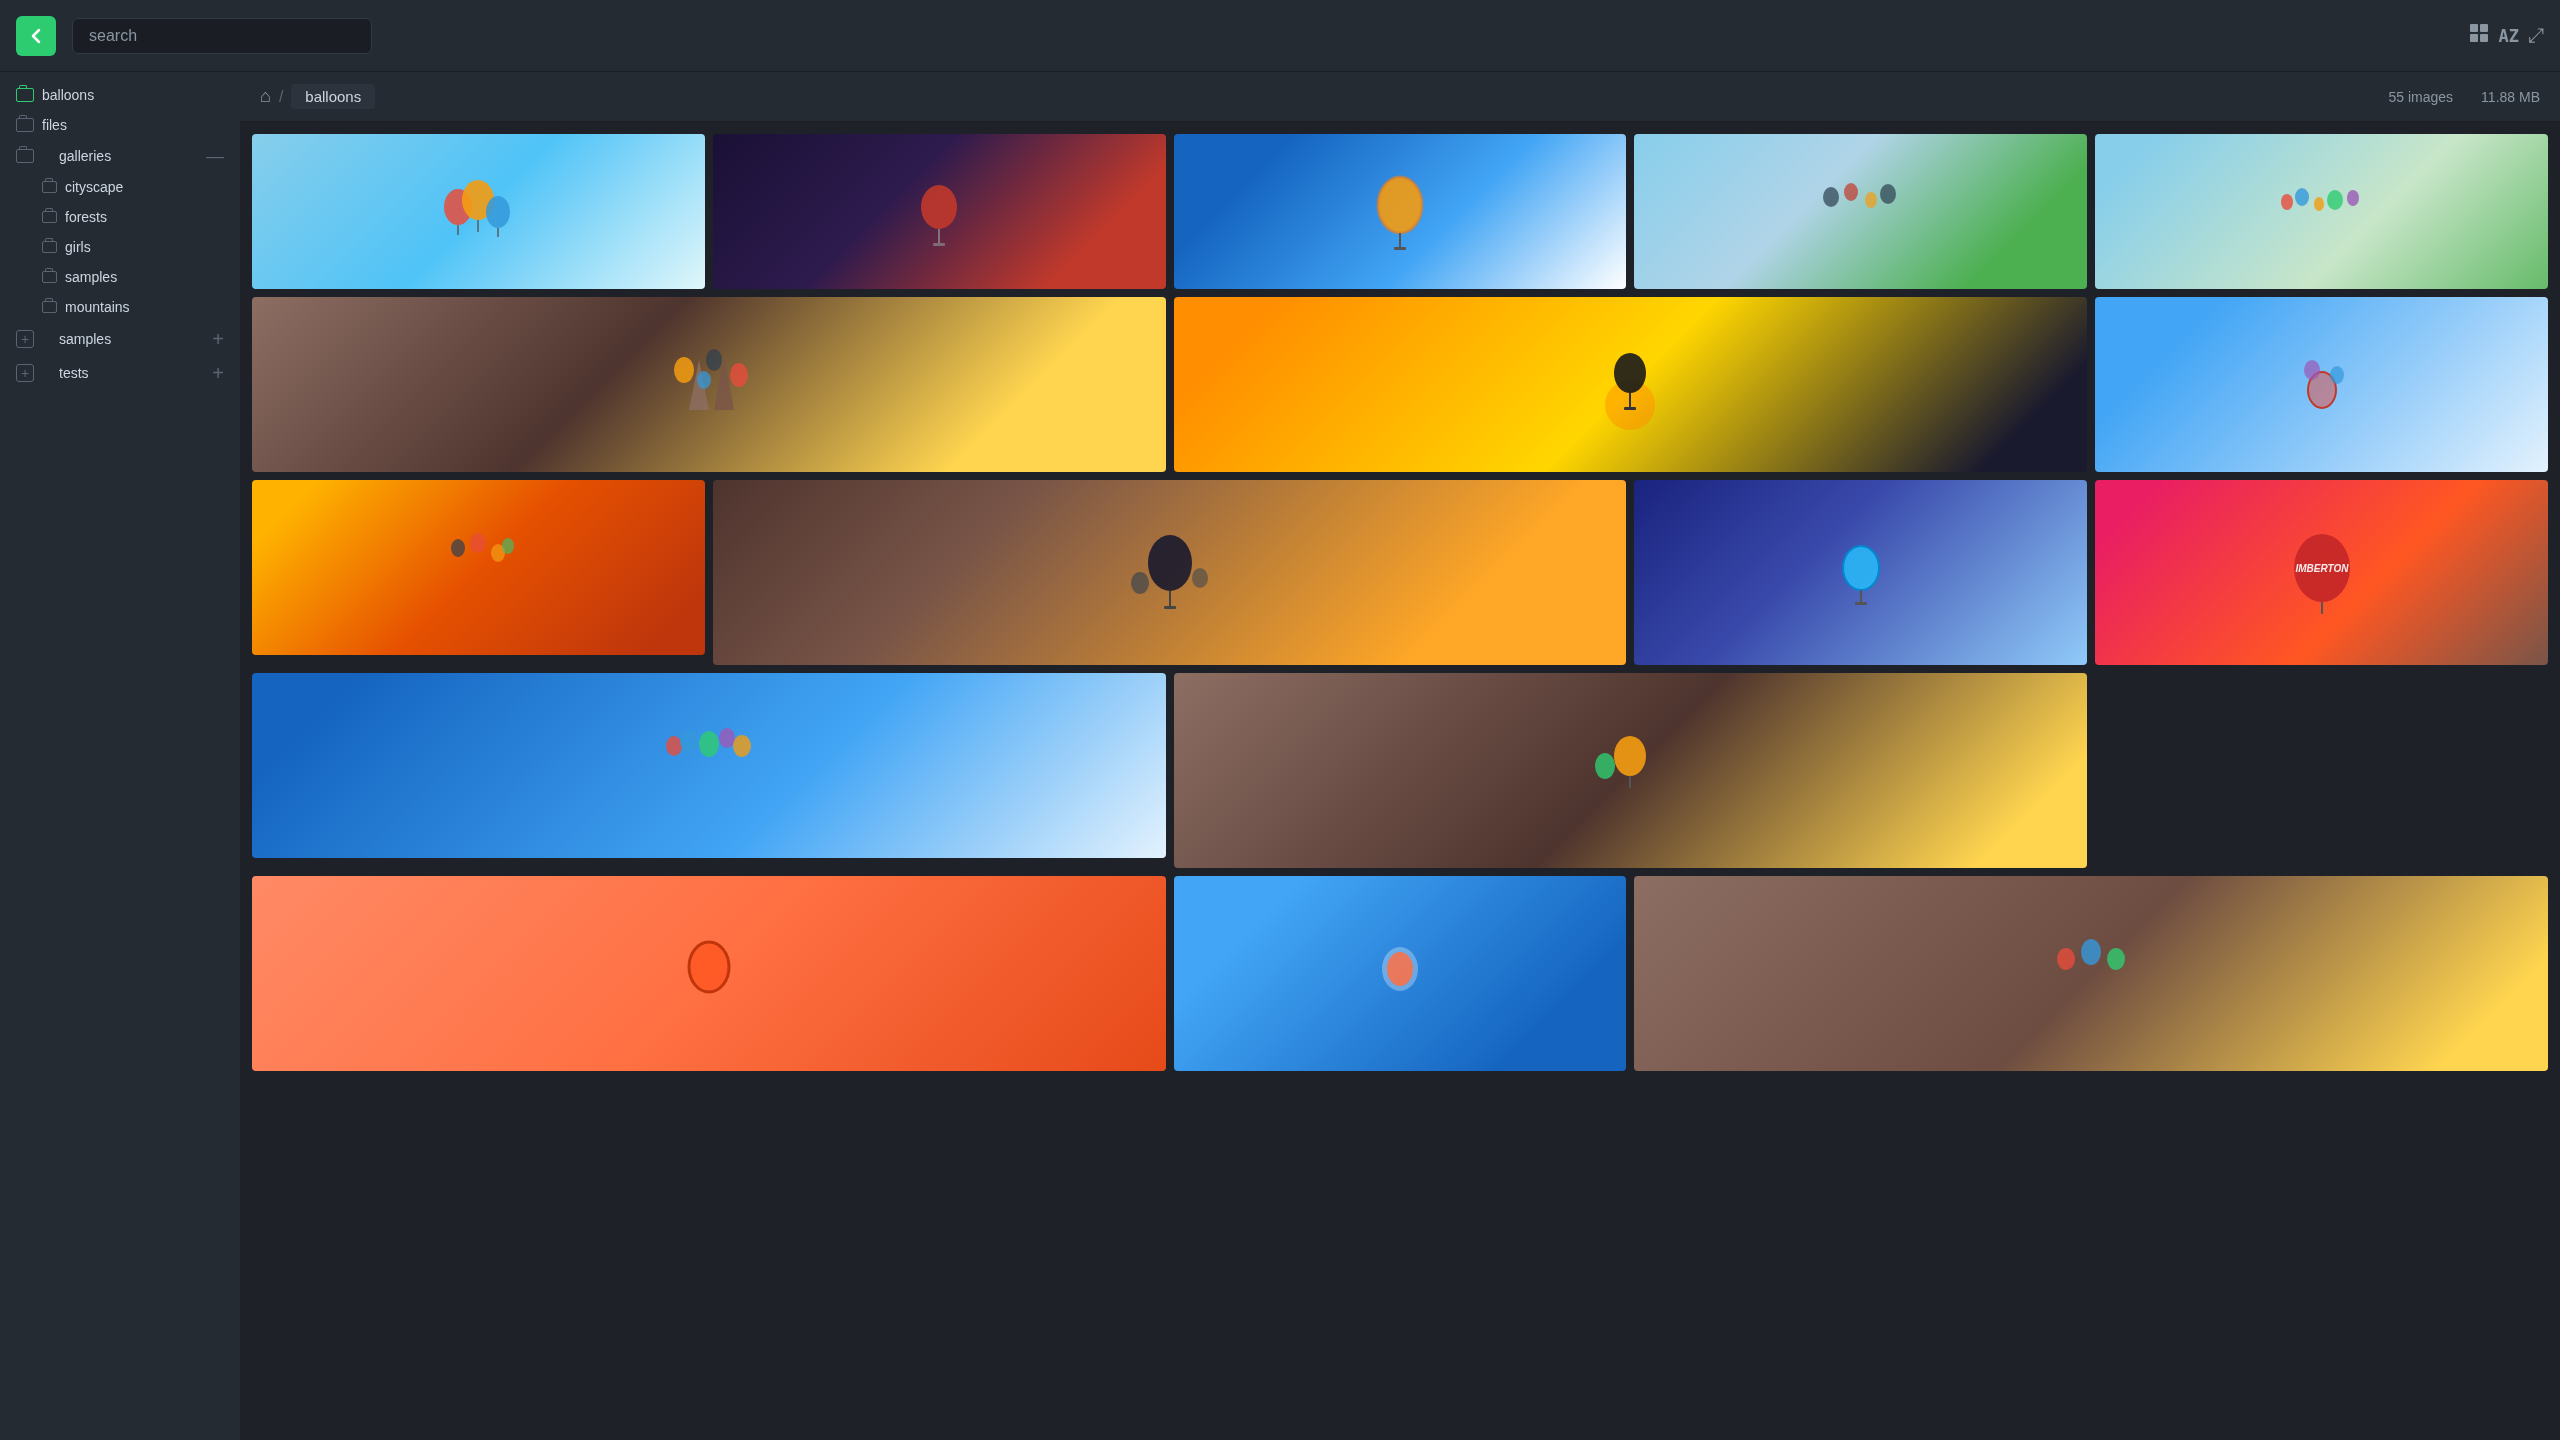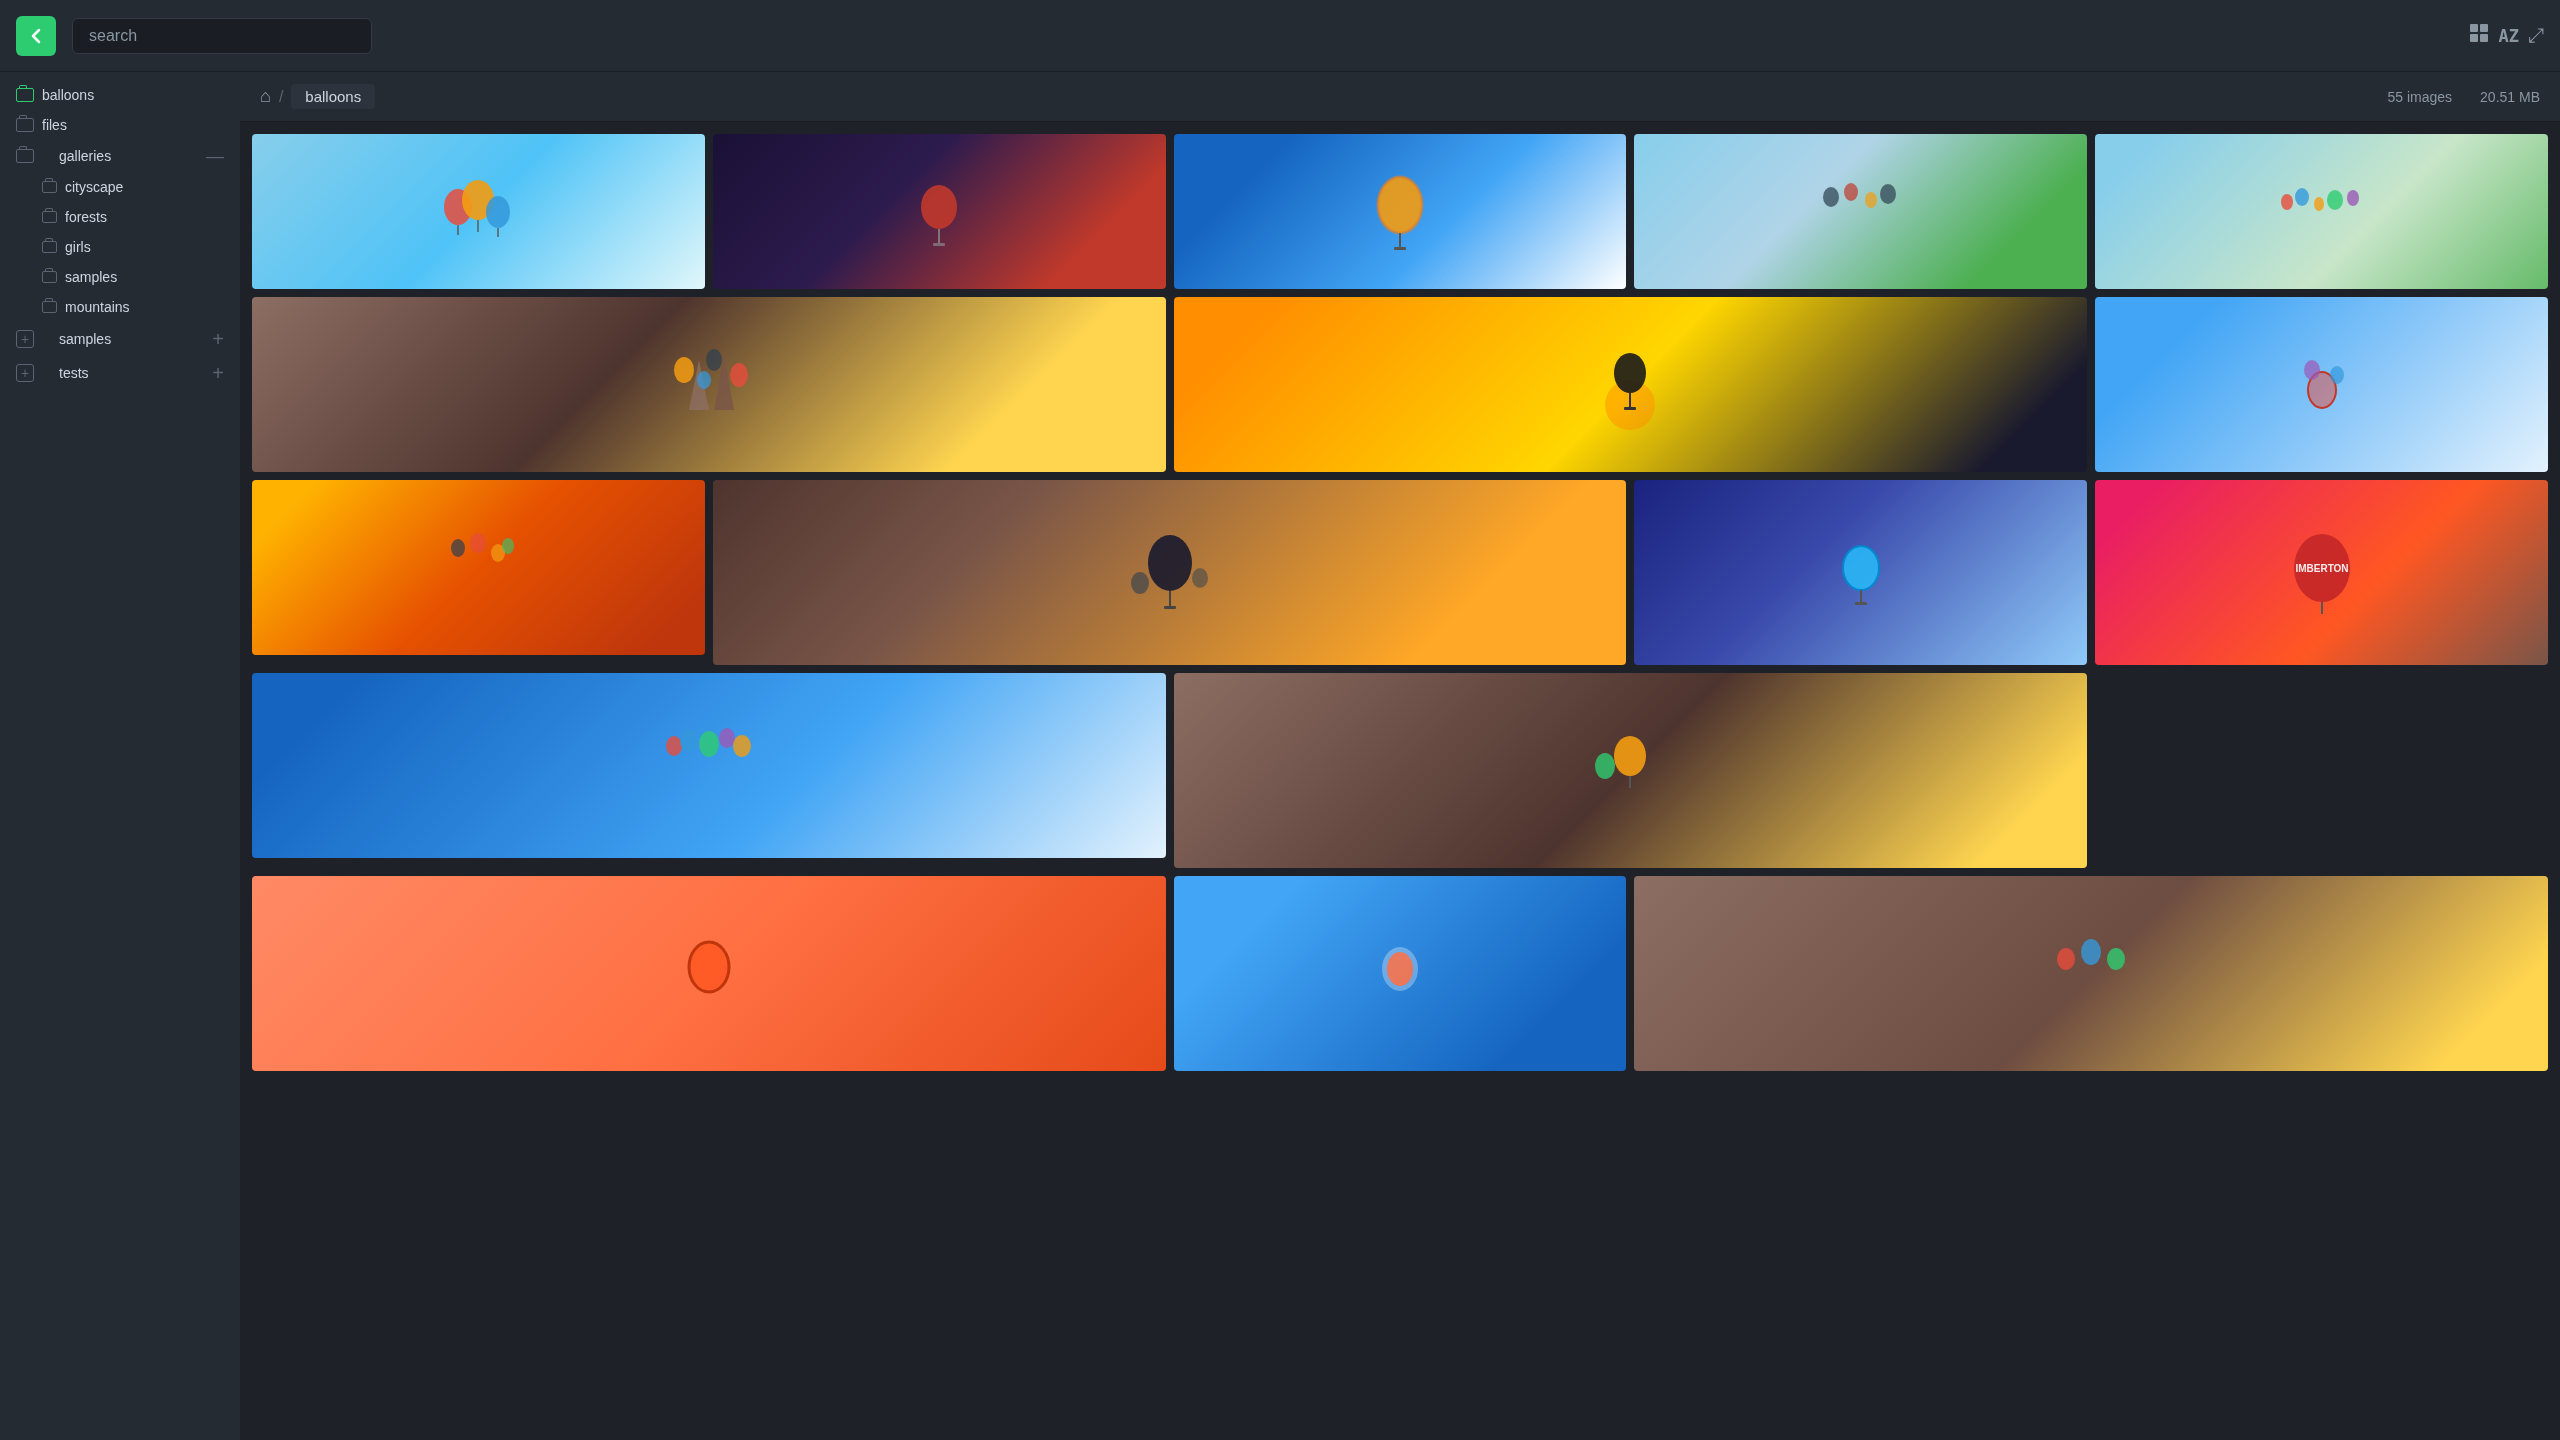--- a/index.html
+++ b/index.html
@@ -214,20 +214,21 @@
       cursor: pointer;
       position: relative;
       background: #2c333d;
     }
 
     
     .image-grid {
       display: grid;
       grid-template-columns: repeat(5, 1fr);
       gap: 8px;
+      font-style: italic;
     }
 
     
     .img-balloon-1 { background: linear-gradient(135deg, #87ceeb 0%, #4fc3f7 50%, #e0f7fa 100%); }
     .img-balloon-2 { background: linear-gradient(135deg, #1a1035 0%, #2d1b4e 40%, #c0392b 80%); }
     .img-balloon-3 { background: linear-gradient(135deg, #1565c0 20%, #42a5f5 60%, #fff 100%); }
     .img-balloon-4 { background: linear-gradient(135deg, #87ceeb 0%, #b0d4e8 40%, #4caf50 80%); }
     .img-balloon-5 { background: linear-gradient(135deg, #87ceeb 10%, #c8e6c9 60%, #66bb6a 100%); }
     .img-balloon-6 { background: linear-gradient(135deg, #8d6e63 0%, #4e342e 40%, #ffd54f 80%); }
     .img-balloon-7 { background: linear-gradient(135deg, #ff8f00 10%, #ffd600 50%, #1a1a2e 90%); }
@@ -332,21 +333,21 @@
 
   <div class="content">
 
     <div class="breadcrumb">
       <span class="breadcrumb-home">⌂</span>
       <span class="breadcrumb-sep">/</span>
       <span class="breadcrumb-current">balloons</span>
       <span class="breadcrumb-spacer"></span>
       <div class="breadcrumb-info">
         <span>55 images</span>
-        <span>20.51 MB</span>
+        <span>11.88 MB</span>
       </div>
     </div>
 
     <div class="image-grid">
 
       <div class="img-cell img-balloon-1 img-row1">
         <svg class="balloon-svg" width="80" height="100" viewBox="0 0 80 100">
 
           <ellipse cx="20" cy="45" rx="14" ry="18" fill="#e74c3c" opacity="0.85"></ellipse>
           <ellipse cx="40" cy="38" rx="16" ry="20" fill="#f39c12" opacity="0.9"></ellipse>

